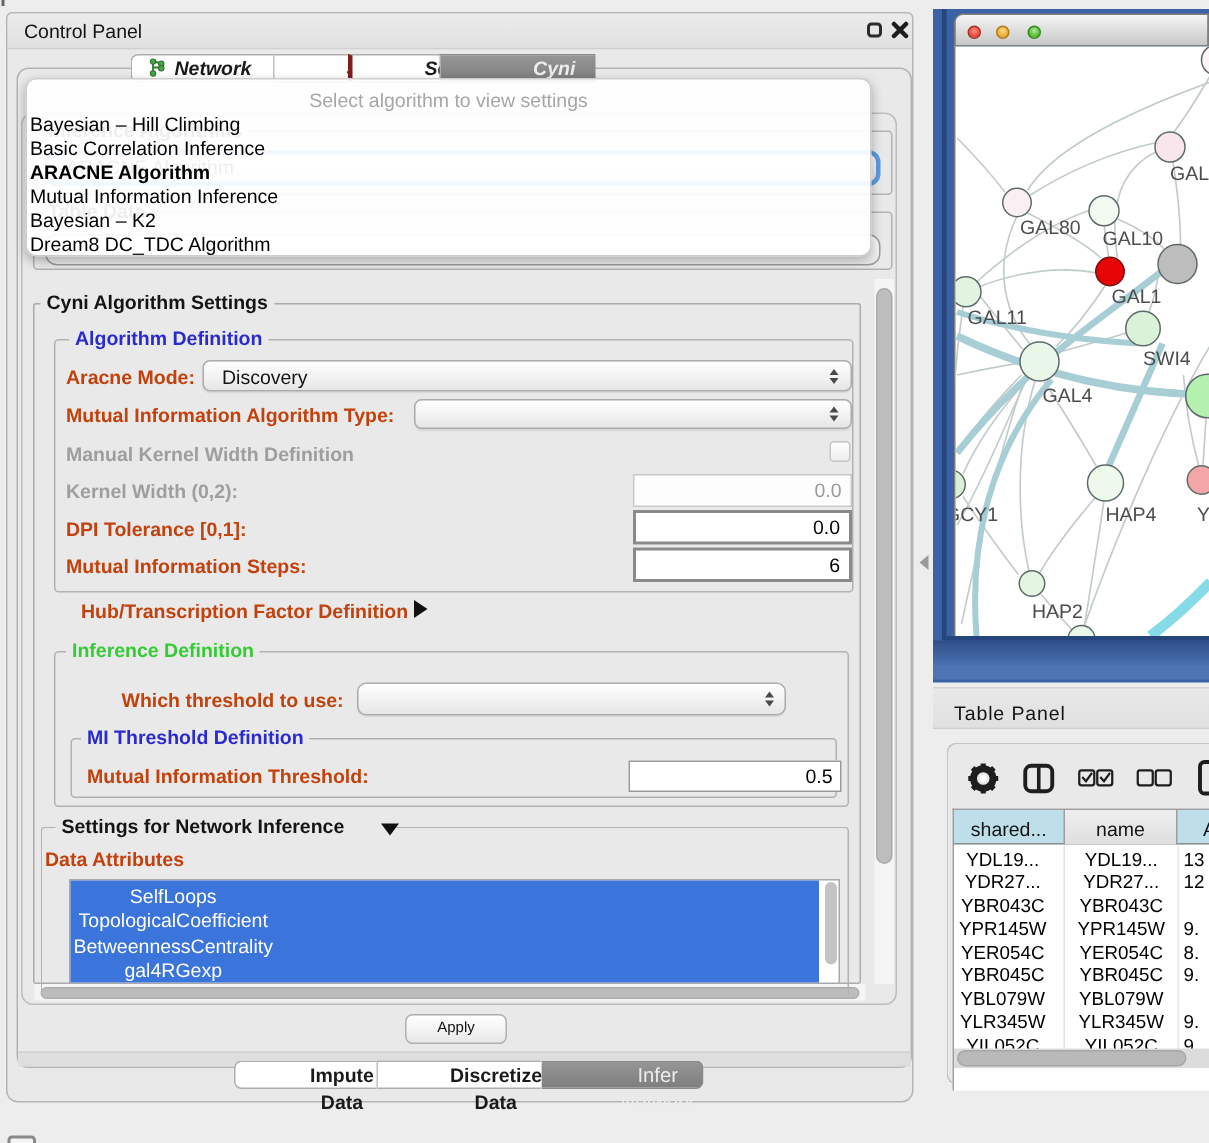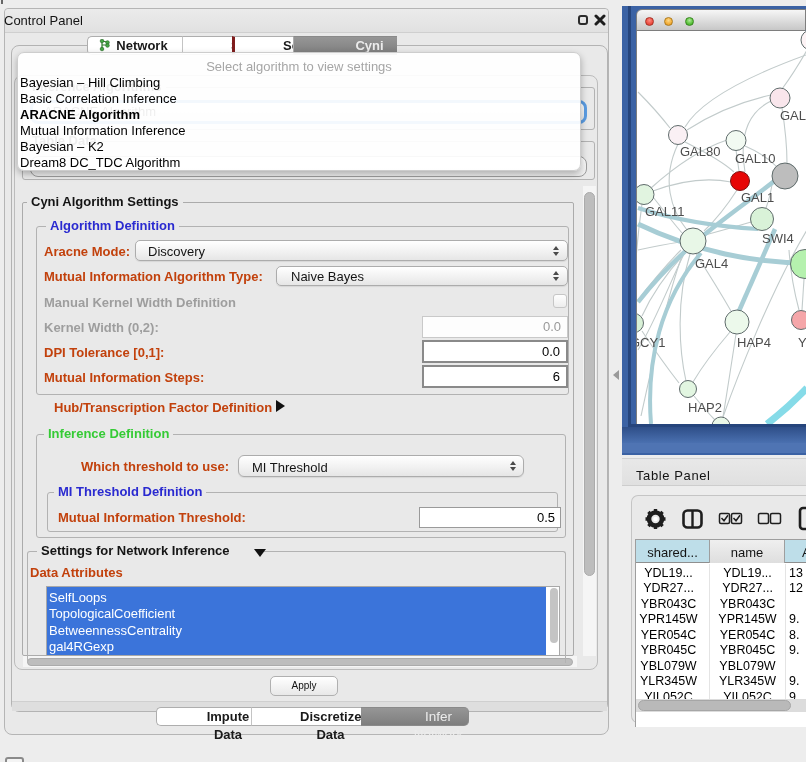--- a/index.html
+++ b/index.html
@@ -31,31 +31,31 @@
 <body>
 
 <div class="abs" style="left:1px;top:0;width:2px;height:4px;background:#666;"></div>
 
 <div class="abs" style="left:4px;top:8px;width:605px;height:727px;background:#e9e9e9;
   border:1px solid #b5b5b5;border-radius:4px 4px 8px 8px;"></div>
 
 <div class="abs" style="left:5px;top:9px;width:603px;height:24px;
   background:linear-gradient(#ebebeb,#e1e1e1);border-bottom:1px solid #cfcfcf;
   border-radius:4px 4px 0 0;"></div>
-<div class="abs r13" style="left:4px;top:13px;">Control Panel</div>
+<div class="abs r13" style="left:16px;top:13px;">Control Panel</div>
 
 <div class="abs" style="left:578px;top:15px;width:10px;height:10px;border:2px solid #2b2b2b;border-radius:3px;"></div>
 <svg class="abs" style="left:594px;top:14px;" width="12" height="12" viewBox="0 0 12 12">
   <path d="M2 2 L10 10 M10 2 L2 10" stroke="#1d1d1d" stroke-width="3" stroke-linecap="round"></path>
 </svg>
 
 <div class="abs" style="left:11px;top:45px;width:597px;height:667px;border:1px solid #b3b3b3;border-radius:8px;"></div>
 <div class="abs" style="left:12px;top:701px;width:595px;height:10px;background:#dedede;border-top:1px solid #cfcfcf;"></div>
 
-<div class="abs" style="left:87px;top:36px;width:520px;height:19px;">
+<div class="abs" style="left:87px;top:36px;width:520px;height:19px;font-style:italic;">
   <div class="seg" style="left:0;width:95px;border-left:none;border:1px solid #aeaeae;border-right:none;border-radius:5px 0 0 5px;line-height:18px;padding-left:14px;">Network</div>
   <div class="seg" style="left:95px;width:50px;border-top:1px solid #aeaeae;border-bottom:1px solid #aeaeae;border-left:1px solid #c4c4c4;line-height:17px;">Style</div>
   <div class="seg" style="left:145px;width:61px;border-top:1px solid #aeaeae;border-bottom:1px solid #aeaeae;border-left:3px solid #7f1d1d;line-height:17px;">Select</div>
   <div class="seg segsel" style="left:206px;width:104px;border-top:1px solid #8a8a8a;border-bottom:1px solid #8a8a8a;line-height:17px;">Cyni Toolbox</div>
   <svg class="abs" style="left:12px;top:3px;" width="12" height="13" viewBox="0 0 12 13">
     <path d="M3 2 L3 10 M3 6 L8 6 M3 2 L8 3" stroke="#2c7a2c" stroke-width="1.2" fill="none"></path>
     <circle cx="3" cy="2" r="1.8" fill="#45a845" stroke="#2c6e2c" stroke-width="0.7"></circle>
     <circle cx="8.5" cy="3.5" r="1.8" fill="#45a845" stroke="#2c6e2c" stroke-width="0.7"></circle>
     <circle cx="3" cy="10" r="1.8" fill="#45a845" stroke="#2c6e2c" stroke-width="0.7"></circle>
     <circle cx="8.5" cy="6.5" r="1.8" fill="#45a845" stroke="#2c6e2c" stroke-width="0.7"></circle>
@@ -88,21 +88,20 @@
 <div class="abs b13" style="left:44px;top:244px;">Aracne Mode:</div>
 <div class="abs combo" style="left:135px;top:240px;width:433px;height:21px;">
   <div class="r13" style="padding:3px 0 0 12px;">Discovery</div>
   <div class="cararea">
       <div class="caru"></div>
       <div class="card"></div>
     </div>
 </div>
 <div class="abs b13" style="left:44px;top:269px;">Mutual Information Algorithm Type:</div>
 <div class="abs combo" style="left:276px;top:266px;width:292px;height:20px;">
-  <div class="r13" style="padding:2px 0 0 14px;">Naive Bayes</div>
   <div class="cararea">
       <div class="caru"></div>
       <div class="card"></div>
     </div>
 </div>
 <div class="abs b13 gray" style="left:44px;top:295px;">Manual Kernel Width Definition</div>
 <div class="abs" style="left:553px;top:294px;width:14px;height:14px;border:1px solid #c6c6c6;border-radius:3px;background:linear-gradient(#fefefe,#ededed);"></div>
 <div class="abs b13 gray" style="left:44px;top:320px;">Kernel Width (0,2):</div>
 <div class="abs field" style="left:422px;top:316px;width:146px;height:22px;border:1px solid #c9c9c9;background:#fdfdfd;color:#999;line-height:20px;padding-right:6px;">0.0</div>
 <div class="abs b13" style="left:44px;top:345px;">DPI Tolerance [0,1]:</div>
@@ -110,40 +109,39 @@
 <div class="abs b13" style="left:44px;top:370px;">Mutual Information Steps:</div>
 <div class="abs field" style="left:422px;top:365px;width:146px;height:23px;border:2px solid #8a8a8a;color:#000;line-height:19px;padding-right:6px;">6</div>
 
 <div class="abs b13" style="left:54px;top:400px;">Hub/Transcription Factor Definition</div>
 <div class="abs" style="left:276px;top:400px;width:0;height:0;border-top:6px solid transparent;border-bottom:6px solid transparent;border-left:9px solid #111;"></div>
 
 <div class="abs grp" style="left:36px;top:434px;width:530px;height:104px;"></div>
 <div class="abs grptitle" style="left:44px;top:427px;color:#35cb35;">Inference Definition</div>
 <div class="abs b13" style="left:81px;top:459px;">Which threshold to use:</div>
 <div class="abs combo" style="left:238px;top:455px;width:286px;height:22px;border-radius:6px;">
-  <div class="r13" style="padding:4px 0 0 13px;">MI Threshold</div>
   <div class="cararea" style="right:6px;">
       <div class="caru"></div>
       <div class="card"></div>
     </div>
 </div>
 
 <div class="abs grp" style="left:47px;top:492px;width:511px;height:40px;"></div>
 <div class="abs grptitle" style="left:54px;top:485px;color:#2a2ad0;">MI Threshold Definition</div>
 <div class="abs b13" style="left:58px;top:510px;">Mutual Information Threshold:</div>
 <div class="abs field" style="left:419px;top:507px;width:142px;height:21px;border:1px solid #9a9a9a;color:#000;line-height:19px;padding-right:5px;">0.5</div>
 
 <div class="abs" style="left:27px;top:551px;width:539px;height:112px;border:1px solid #b2b2b2;border-bottom:none;border-radius:3px 3px 0 0;"></div>
 <div class="abs grptitle" style="left:37px;top:544px;color:#141414;padding-right:34px;">Settings for Network Inference</div>
 <div class="abs" style="left:254px;top:549px;width:0;height:0;border-left:6px solid transparent;border-right:6px solid transparent;border-top:8px solid #111;"></div>
 <div class="abs b13" style="left:30px;top:565px;">Data Attributes</div>
 
 <div class="abs" style="left:46px;top:586px;width:514px;height:70px;background:#fff;border:1px solid #a8a8a8;"></div>
 <div class="abs" style="left:47px;top:587px;width:499px;height:68px;background:#3b74da;"></div>
-<div class="abs" style="left:49px;top:590px;color:#fff;font-size:13px;line-height:16.4px;">SelfLoops<br>TopologicalCoefficient<br>BetweennessCentrality<br>gal4RGexp</div>
+<div class="abs" style="left:49px;top:590px;color:#fff;font-size:13px;line-height:16.4px;text-align:center;">SelfLoops<br>TopologicalCoefficient<br>BetweennessCentrality<br>gal4RGexp</div>
 <div class="abs" style="left:550px;top:588px;width:8px;height:55px;background:#c4c4c4;border-radius:4px;"></div>
 
 <div class="abs" style="left:270px;top:676px;width:68px;height:20px;border:1px solid #b0b0b0;border-radius:5px;
   background:linear-gradient(#ffffff,#e8e8e8);text-align:center;font-size:10px;color:#111;line-height:18px;">Apply</div>
 
 <div class="abs" style="left:156px;top:707px;width:313px;height:19px;">
   <div class="seg" style="left:0;width:95px;border:1px solid #aeaeae;border-right:none;border-radius:5px 0 0 5px;line-height:18px;">Impute Data</div>
   <div class="seg" style="left:95px;width:110px;border-top:1px solid #aeaeae;border-bottom:1px solid #aeaeae;border-left:1px solid #c4c4c4;line-height:18px;">Discretize Data</div>
   <div class="seg segsel" style="left:205px;width:108px;border:1px solid #8a8a8a;border-left:none;border-radius:0 5px 5px 0;line-height:18px;font-weight:normal;font-size:13.5px;">Infer Network</div>
 </div>

